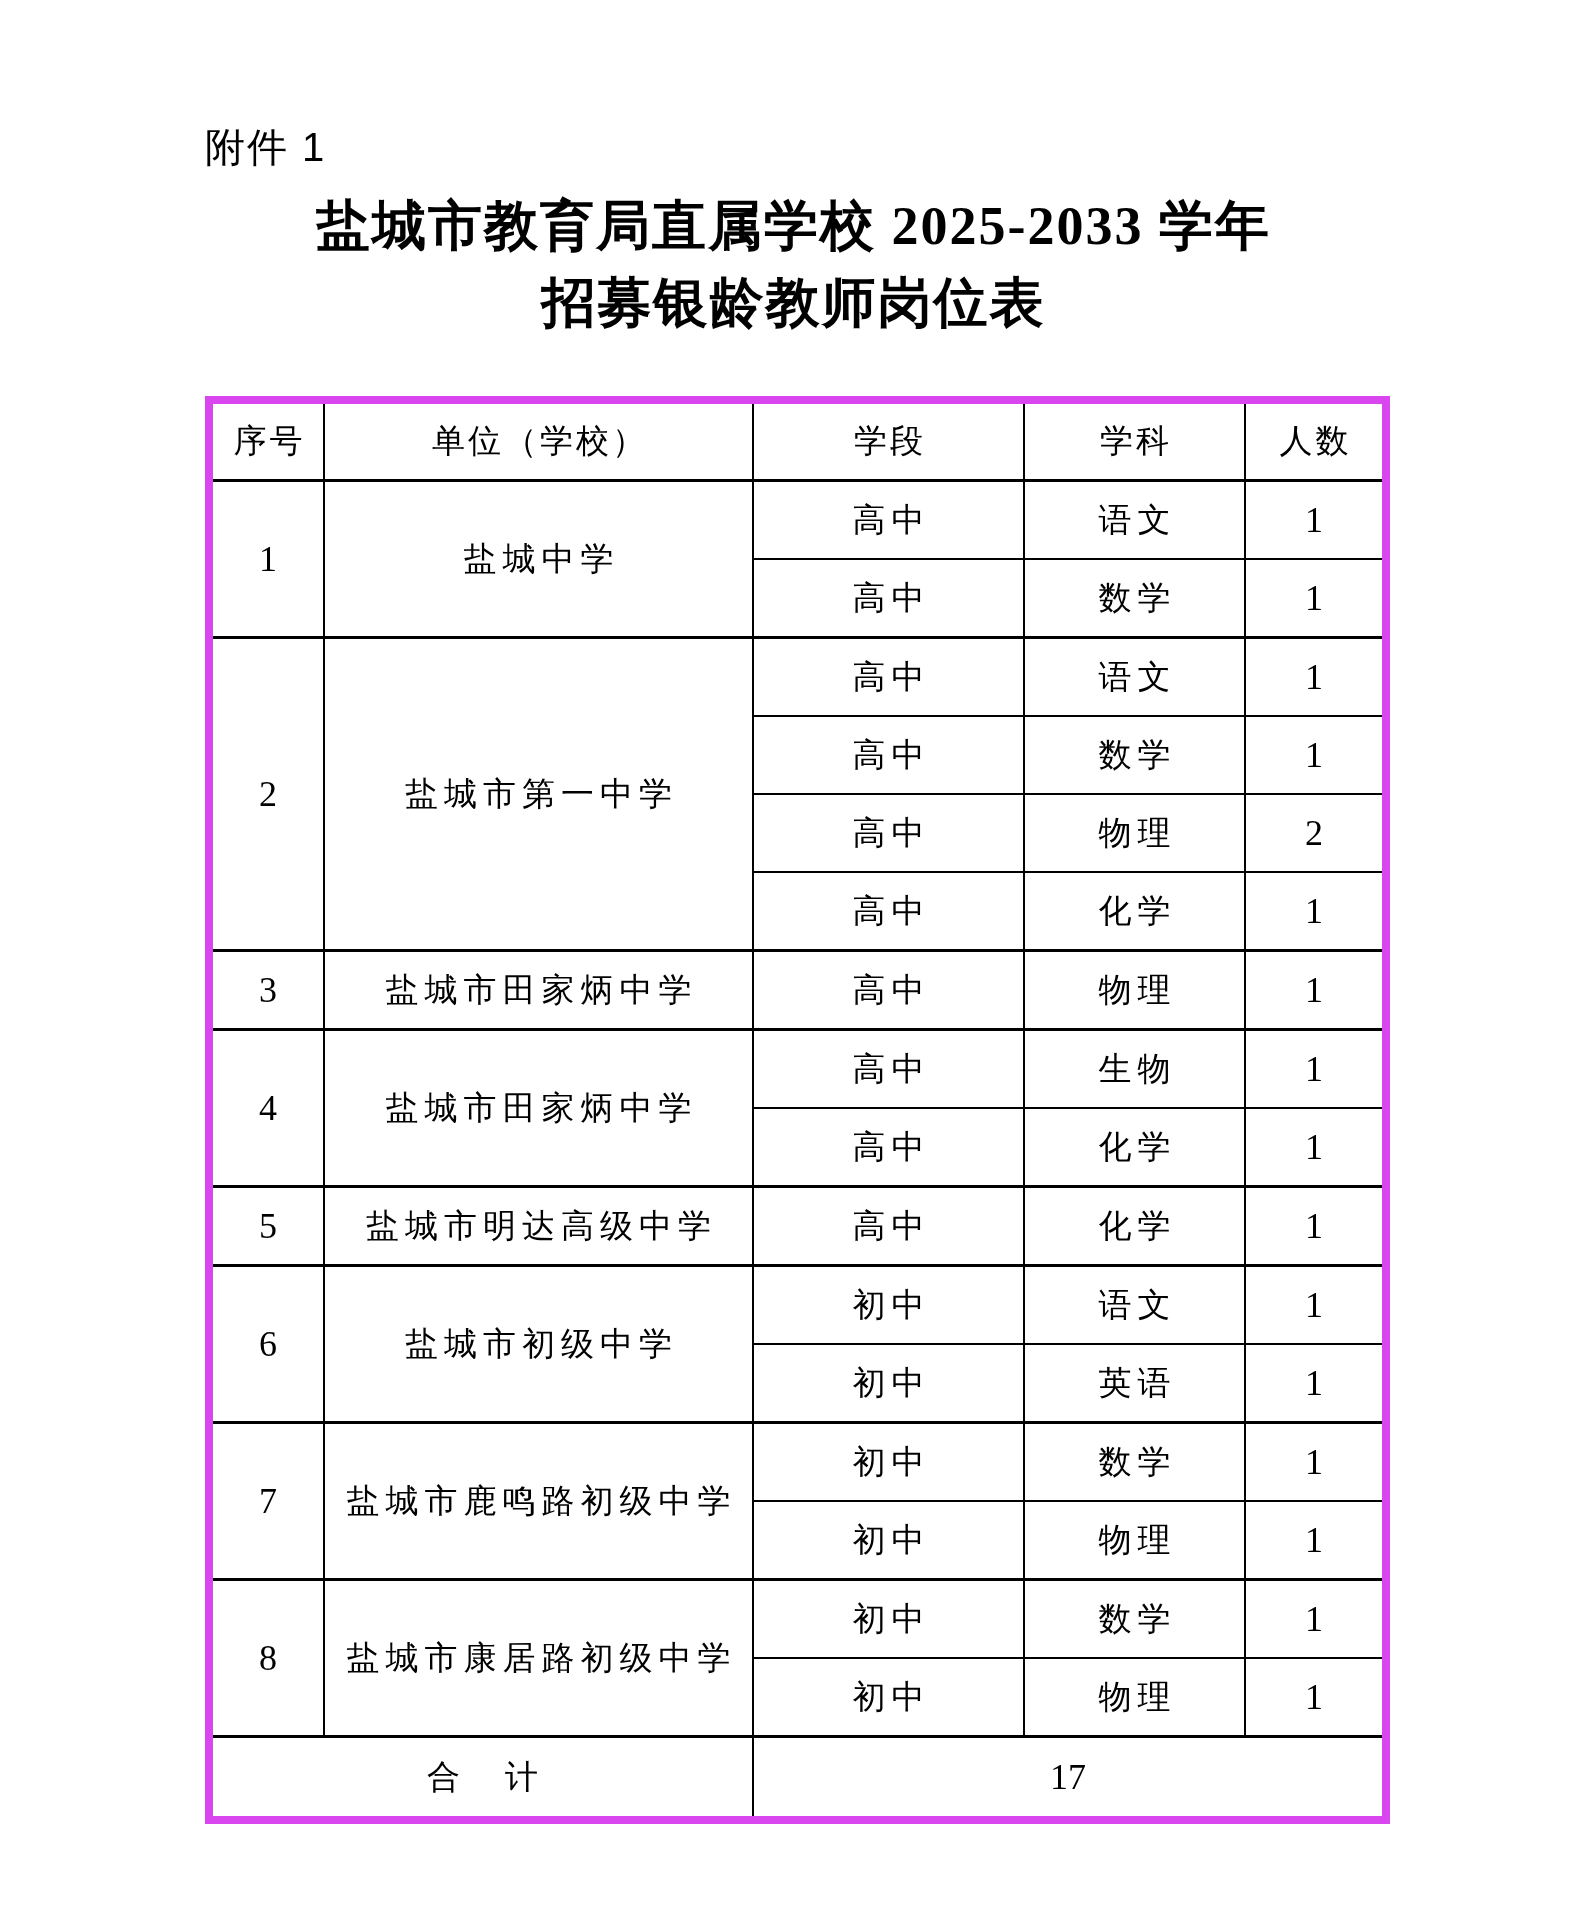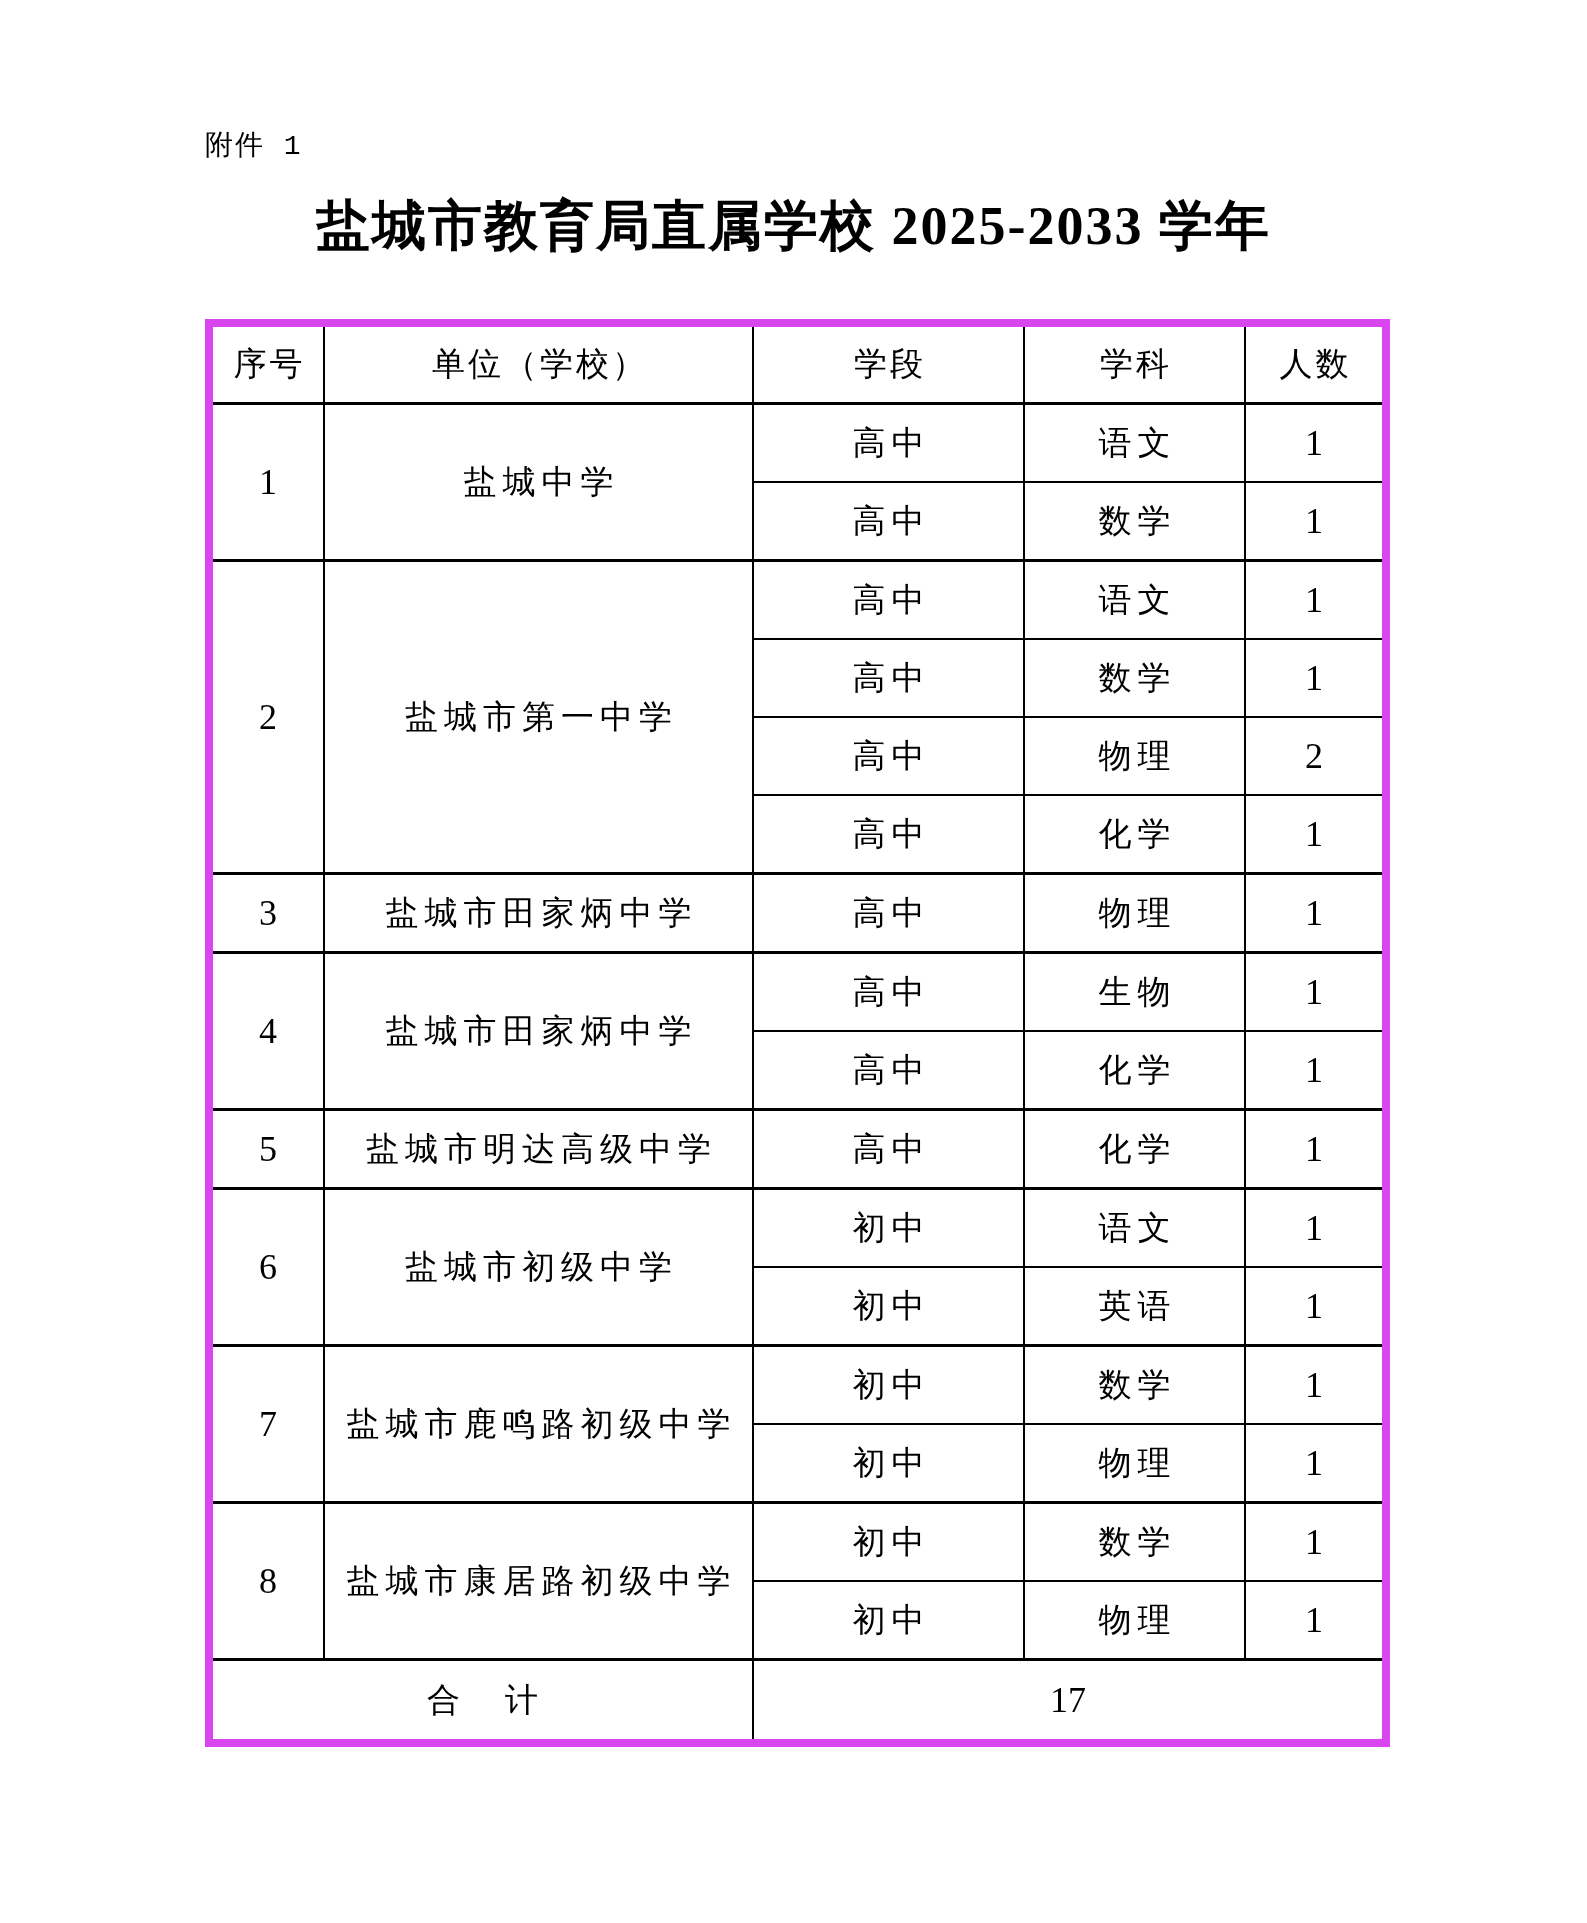--- a/index.html
+++ b/index.html
@@ -9,22 +9,22 @@
     background: #ffffff;
     color: #000000;
     font-family: "Liberation Serif", "DejaVu Serif", serif;
     position: relative;
     overflow: hidden;
   }
   .page { width: 1587px; height: 1923px; }
 
   .attachment {
     margin: 122px 0 0 205px;
-    font-family: Liberation Mono, monospace;
-    font-size: 28px;
+    font-family: Liberation Sans, sans-serif;
+    font-size: 40px;
     line-height: 50px;
     letter-spacing: 2px;
   }
 
   .title {
     margin-top: 16px;
     text-align: center;
     font-weight: 700;
     font-size: 54px;
     line-height: 77px;
@@ -94,20 +94,21 @@
 </style>
 </head>
 <body>
 
 <div class="page">
 
   <div class="attachment">附件 1</div>
 
   <div class="title">
     <div>盐城市教育局直属学校 2025-2033 学年</div>
+    <div>招募银龄教师岗位表</div>
   </div>
 
   <table class="positions-table">
     <colgroup>
       <col class="c-index">
       <col class="c-school">
       <col class="c-stage">
       <col class="c-subject">
       <col class="c-count">
     </colgroup>

